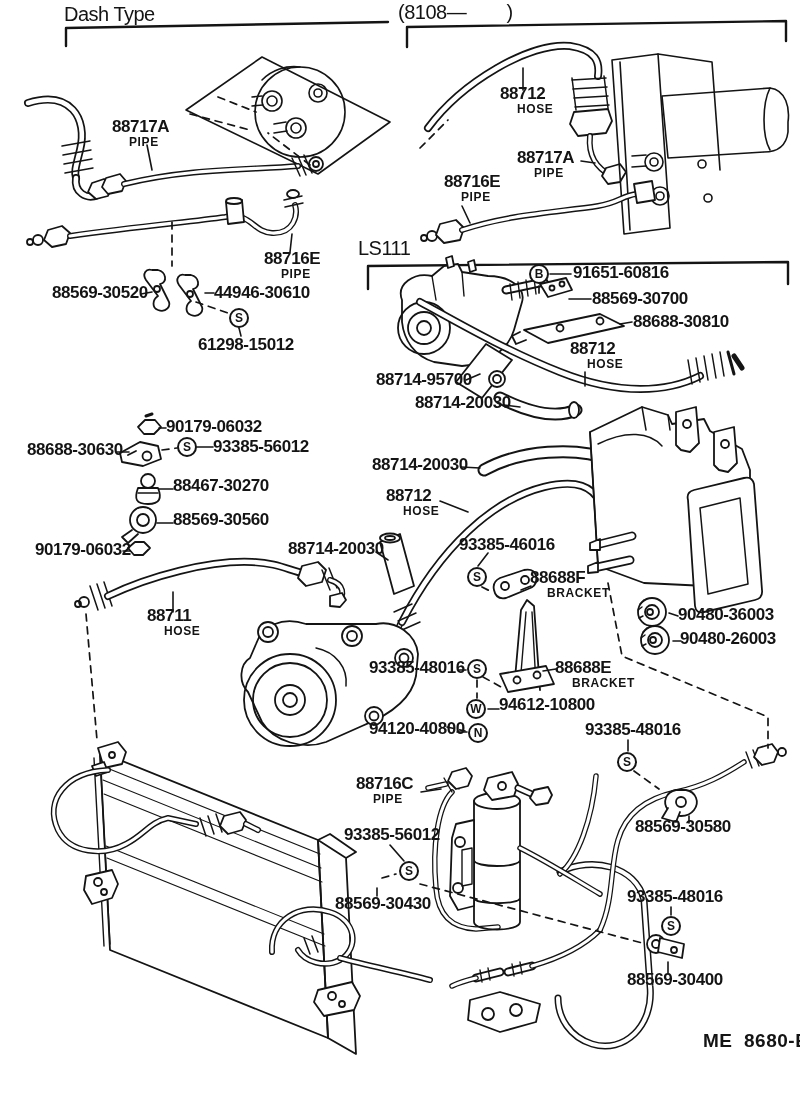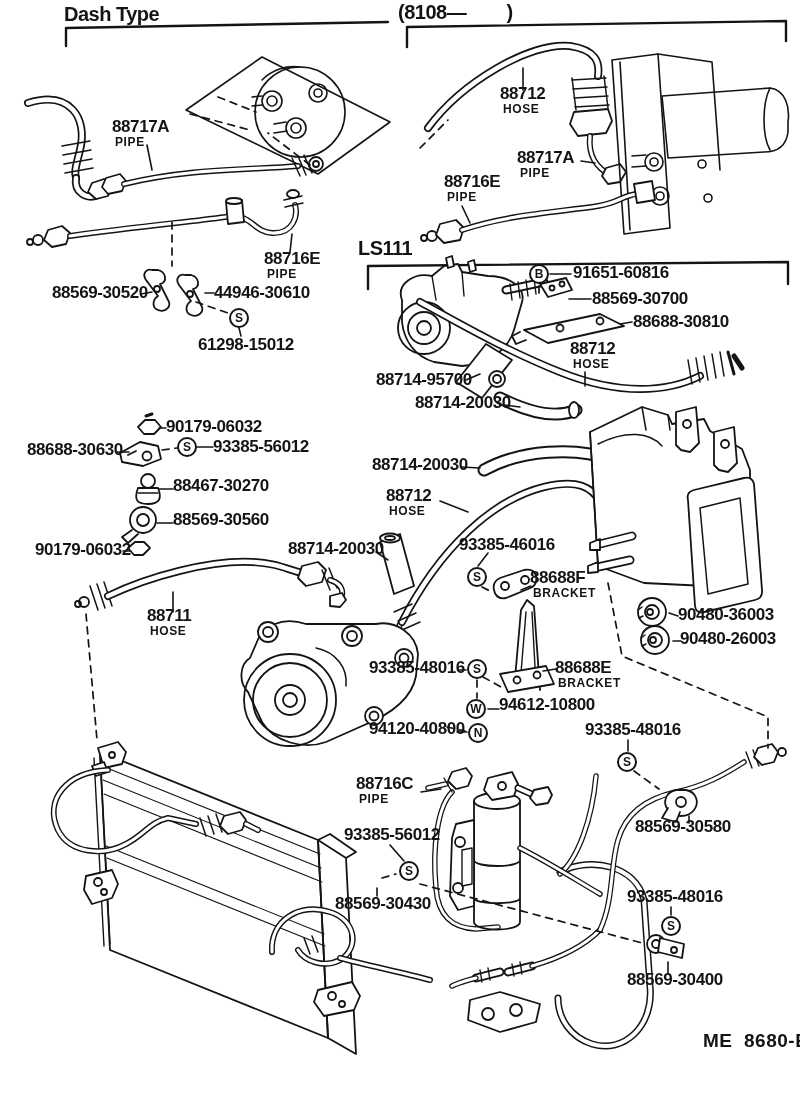--- a/index.html
+++ b/index.html
@@ -1,22 +1,22 @@
 <!DOCTYPE html>
 <html style="--ink: #141414; --bg: #ffffff;"><head>
 <meta charset="utf-8">
 <style>
   html,body{margin:0;padding:0;background:#fff;}
   #page{position:relative;width:800px;height:1112px;background:var(--bg,#fff);overflow:hidden;
         font-family:"Liberation Sans",sans-serif;color:var(--ink,#111);}
   #art{position:absolute;left:0;top:0;}
   .co{position:absolute;}
   .pn{font-weight:bold;font-size:17px;line-height:1.05;letter-spacing:-0.4px;white-space:nowrap;}
-  .sub{font-weight:bold;font-size:12px;line-height:1;letter-spacing:0.6px;margin-left:3px;white-space:nowrap;}
-  .hdr{position:absolute;font-weight:bold;font-size:20px;line-height:1;letter-spacing:-0.5px;white-space:pre;}
+  .sub{font-weight:bold;font-size:12px;line-height:1;letter-spacing:0.6px;margin-left:17px;white-space:nowrap;}
+  .hdr{position:absolute;font-weight:normal;font-size:20px;line-height:1;letter-spacing:-0.5px;white-space:pre;}
   .footer-code{position:absolute;font-weight:bold;font-size:19px;letter-spacing:0.5px;white-space:pre;}
   .badge{position:absolute;width:20px;height:20px;border:2px solid var(--ink,#111);border-radius:50%;
          box-sizing:border-box;display:flex;align-items:center;justify-content:center;
          font-weight:bold;font-size:12px;background:#fff;}
 </style>
 </head>
 <body>
 
 <div id="page">
 

